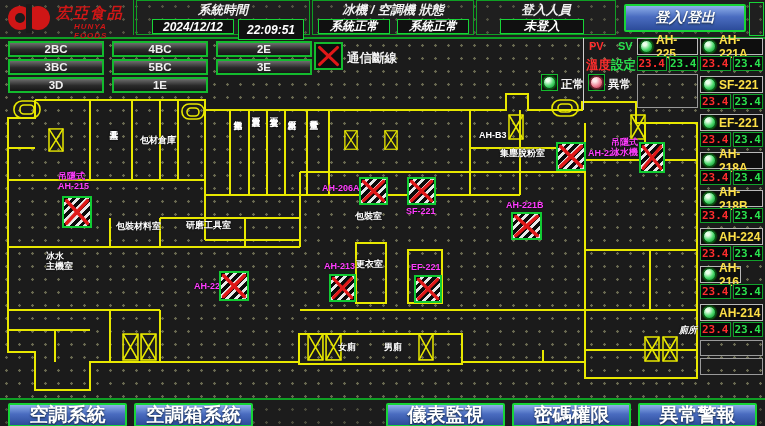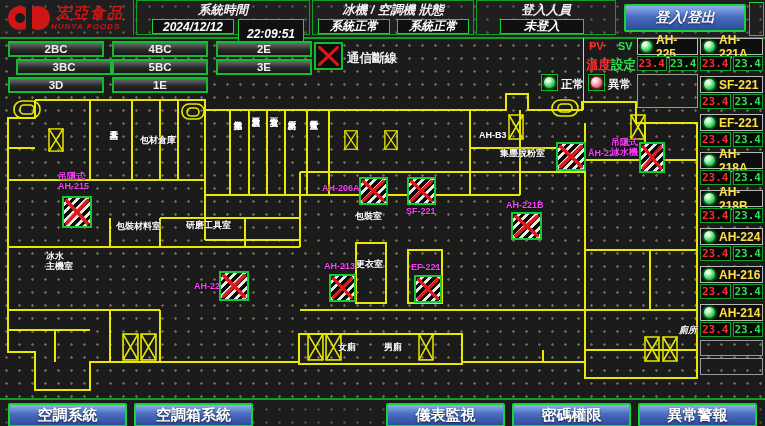--- a/index.html
+++ b/index.html
@@ -19,21 +19,21 @@
   .vbox{position:absolute;border:1px solid #17d437;background:#101010;color:#fff;
         font-weight:bold;font-size:12px;display:flex;align-items:center;justify-content:center;box-sizing:border-box;}
   .bluebtn{
     background:linear-gradient(#8fb0ea,#4a6cc0 45%,#2c4c9a);
     border:2px solid #17d437;box-sizing:border-box;border-radius:2px;
     color:#fff;font-weight:bold;display:flex;align-items:center;justify-content:center;
     text-shadow:0 1px 2px #123;cursor:pointer;
   }
   #logo-mark{position:absolute;left:6px;top:4px;}
   #logo-text{position:absolute;left:56px;top:5px;color:#cf1616;font-weight:bold;font-size:15px;letter-spacing:2px;line-height:15px;}
-  #logo-sub{position:absolute;left:51px;top:22px;color:#cf1616;font-weight:bold;font-size:8px;letter-spacing:1px;}
+  #logo-sub{position:absolute;left:74px;top:22px;color:#cf1616;font-weight:bold;font-size:8px;letter-spacing:1px;}
   
   .floorbtn{
     position:absolute;width:96px;height:16px;
     background:linear-gradient(#6e6e6e,#2a2a2a 55%,#161616);
     border:2px solid #13bb2e;box-sizing:border-box;
     color:#f0f0f0;font-size:11.5px;font-weight:bold;
     display:flex;align-items:center;justify-content:center;cursor:pointer;
   }
   
   .xbox{position:absolute;border:2px solid #13bb2e;background:#0d0d0d;box-sizing:border-box;}
@@ -58,21 +58,21 @@
   
   #plansvg{position:absolute;left:0;top:0;pointer-events:none;}
   .room{position:absolute;color:#fff;font-size:9px;font-weight:bold;line-height:9.5px;white-space:pre-line;text-shadow:0 0 2px #000;}
   .room.vert{writing-mode:vertical-rl;text-orientation:upright;font-size:8.5px;letter-spacing:0;}
   .devlab{position:absolute;color:#ff3dff;font-size:9px;font-weight:bold;line-height:9.5px;white-space:pre-line;text-shadow:0 0 2px #000;}
   .dev{position:absolute;border:2px solid #11cc33;box-sizing:border-box;
        background:repeating-linear-gradient(135deg,#0b0b0b 0 3px,#e8e8e8 3px 6px);}
   .dev svg,.commx svg{position:absolute;left:0;top:0;width:100%;height:100%;}
   
   #footer{position:absolute;left:0;top:398px;width:765px;height:28px;border-top:2px solid #0f9f24;background:rgba(30,30,30,.4);}
-  .footbtn{position:absolute;top:3px;width:119px;height:24px;font-size:15px;}
+  .footbtn{position:absolute;top:3px;width:119px;height:24px;font-size:19px;}
 </style>
 </head>
 <body>
 
 <div id="screen">
 
   <svg id="plansvg" width="765" height="426" viewBox="0 0 765 426">
     <defs>
       <symbol id="dmp" viewBox="0 0 16 26" preserveAspectRatio="none">
         <rect x="1" y="1" width="14" height="24" fill="none"></rect>
@@ -130,42 +130,42 @@
         <circle cx="14" cy="14" r="5" fill="#1b1b1b"></circle>
       </svg>
       <div id="logo-text">宏亞食品</div>
       <div id="logo-sub">HUNYA FOODS</div>
     </div>
 
     <div class="hpanel" style="left:136px;width:174px;">
       <span class="ptitle">系統時間</span>
     </div>
     <div class="vbox" style="left:152px;top:19px;width:82px;height:15px;">2024/12/12</div>
-    <div class="vbox" style="left:238px;top:19px;width:66px;height:29px;">22:09:51</div>
+    <div class="vbox" style="left:238px;top:19px;width:66px;height:21px;">22:09:51</div>
 
     <div class="hpanel" style="left:312px;width:162px;">
       <span class="ptitle">冰機 / 空調機 狀態</span>
     </div>
     <div class="vbox" style="left:318px;top:19px;width:72px;height:15px;">系統正常</div>
     <div class="vbox" style="left:397px;top:19px;width:72px;height:15px;">系統正常</div>
 
     <div class="hpanel" style="left:476px;width:140px;">
       <span class="ptitle">登入人員</span>
     </div>
     <div class="vbox" style="left:500px;top:19px;width:84px;height:15px;">未登入</div>
 
     <div class="bluebtn abs" style="left:624px;top:4px;width:122px;height:28px;font-size:14px;">登入/登出</div>
     <div class="abs" style="left:749px;top:2px;width:13px;height:32px;border:1px solid #17d437;"></div>
   </div>
 
   <div id="floorbtns">
       <div class="floorbtn" style="left:8px;top:41px;">2BC</div>
       <div class="floorbtn" style="left:112px;top:41px;">4BC</div>
       <div class="floorbtn" style="left:216px;top:41px;">2E</div>
-      <div class="floorbtn" style="left:8px;top:59px;margin-left:8px;">3BC</div>
+      <div class="floorbtn" style="left:8px;top:59px;">3BC</div>
       <div class="floorbtn" style="left:112px;top:59px;">5BC</div>
       <div class="floorbtn" style="left:216px;top:59px;">3E</div>
       <div class="floorbtn" style="left:8px;top:77px;">3D</div>
       <div class="floorbtn" style="left:112px;top:77px;">1E</div>
     </div>
 
   <div class="xbox commx" style="left:314px;top:42px;width:29px;height:28px;">
     <svg viewBox="0 0 29 28" preserveAspectRatio="none">
         <path d="M4,4 L25,24 M25,4 L4,24" stroke="#e01818" stroke-width="3.5" stroke-linecap="round"></path>
       </svg>
@@ -242,21 +242,21 @@
        <div class="val sv">23.4</div>
       </div>
       <div class="eq-name" style="left:700px;top:228px;width:63px;">
        <span class="led"></span>
        <span>AH-224</span>
       </div>
      <div class="eq-vals" style="left:700px;top:246px;width:63px;">
        <div class="val pv">23.4</div>
        <div class="val sv">23.4</div>
       </div>
-      <div class="eq-name" style="left:700px;top:266px;width:63px;">
+      <div class="eq-name" style="left:700px;top:266px;width:41px;">
        <span class="led"></span>
        <span>AH-216</span>
       </div>
      <div class="eq-vals" style="left:700px;top:284px;width:63px;">
        <div class="val pv">23.4</div>
        <div class="val sv">23.4</div>
       </div>
       <div class="eq-name" style="left:700px;top:304px;width:63px;">
        <span class="led"></span>
        <span>AH-214</span>

